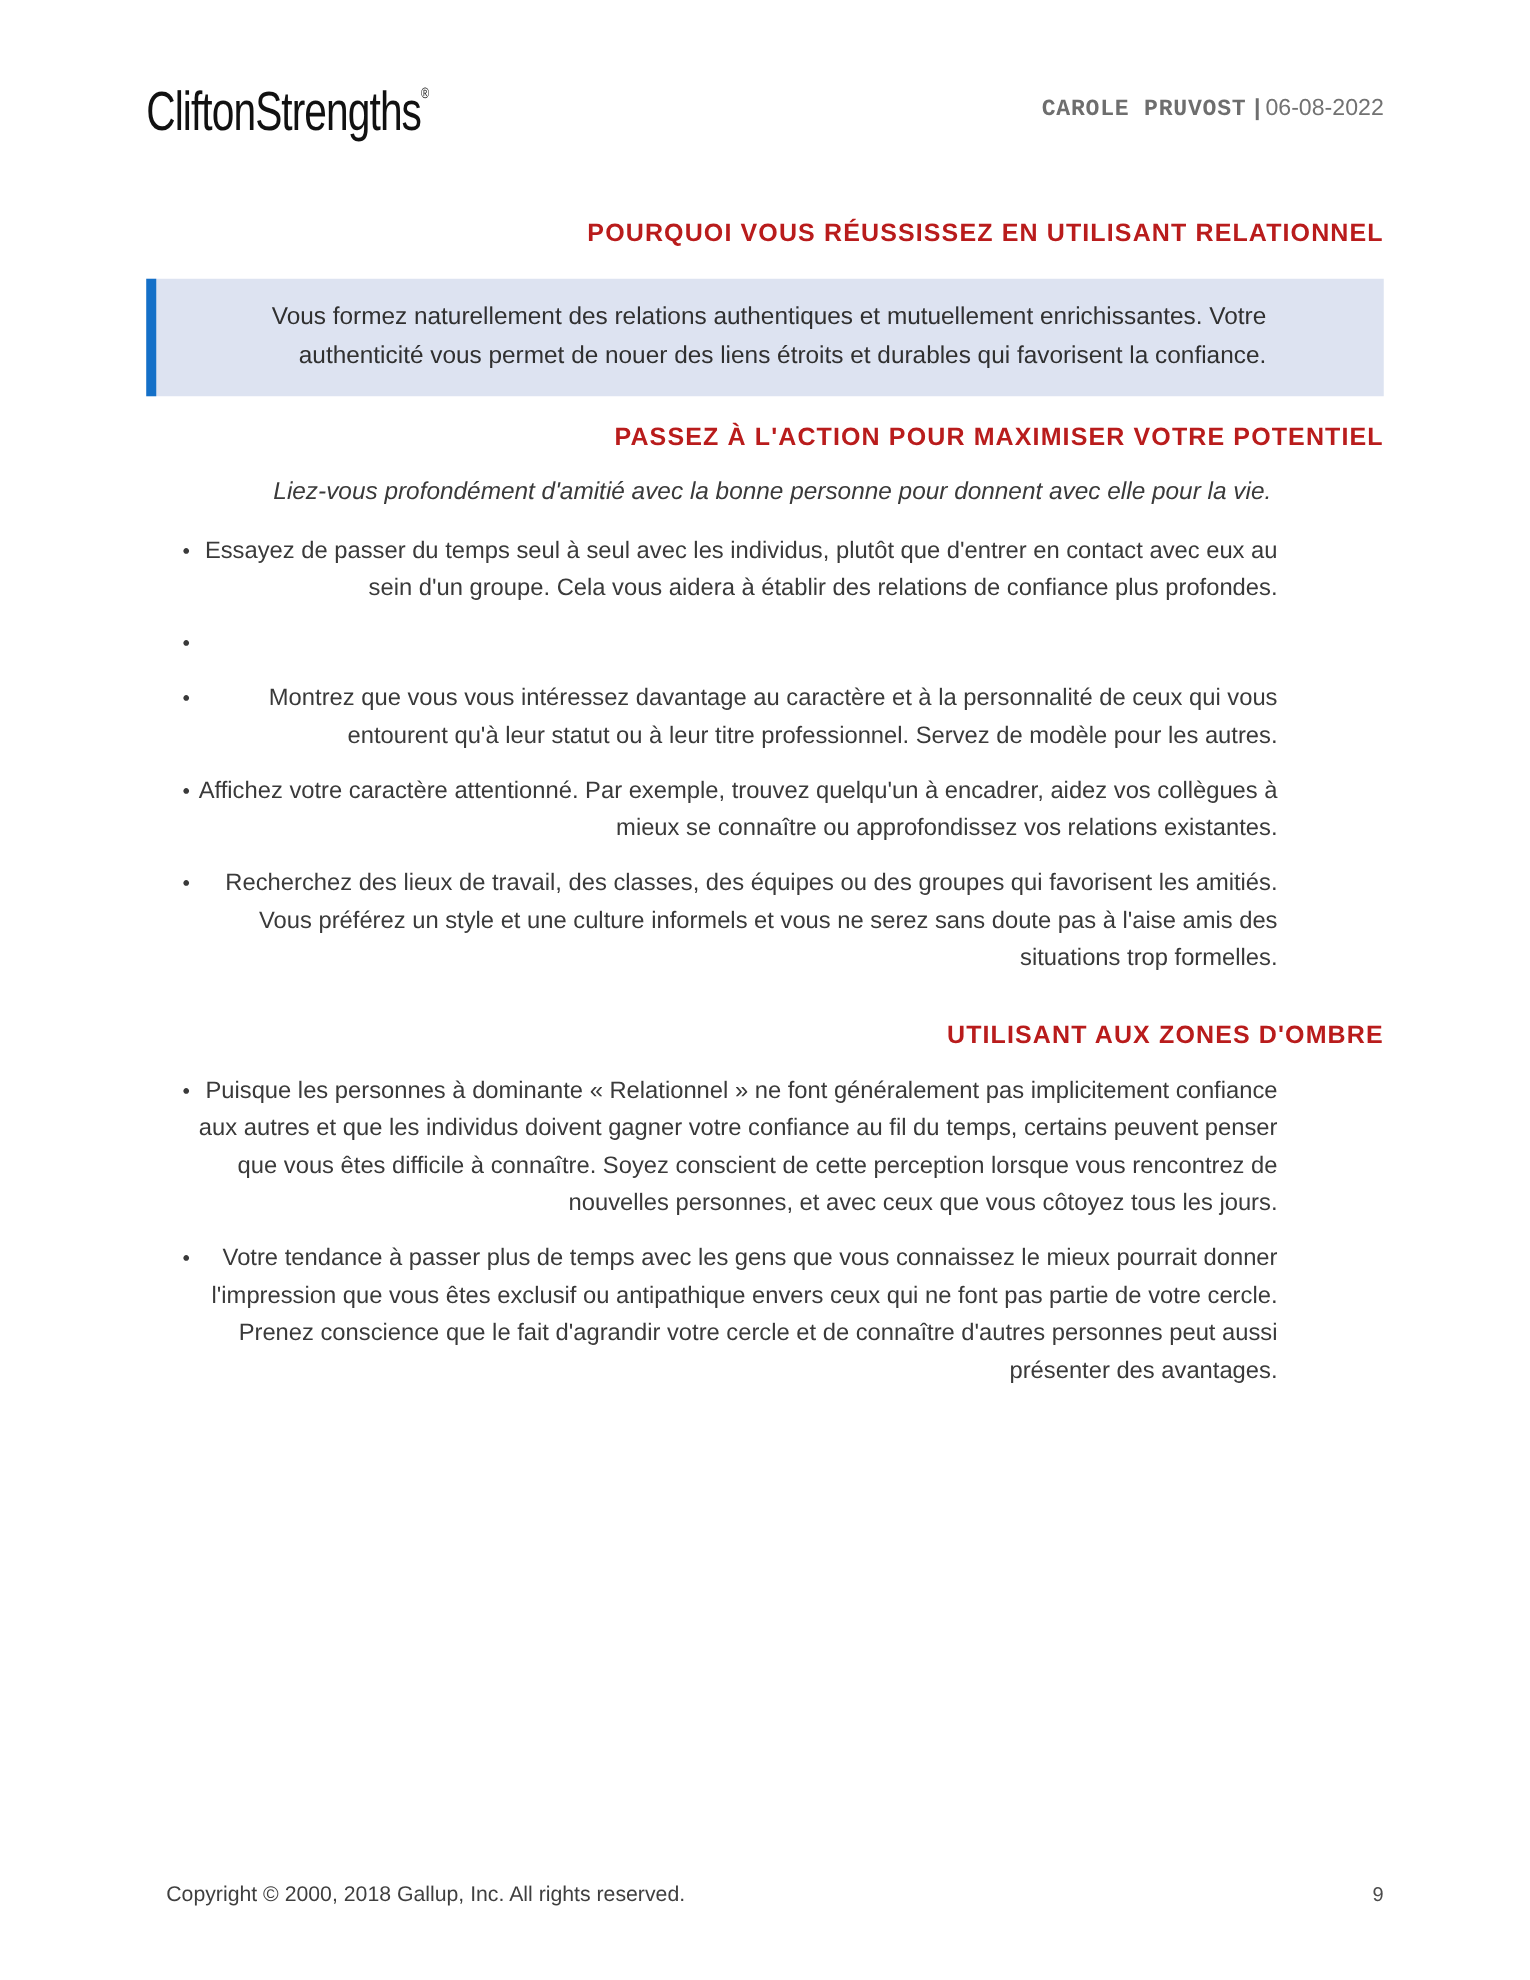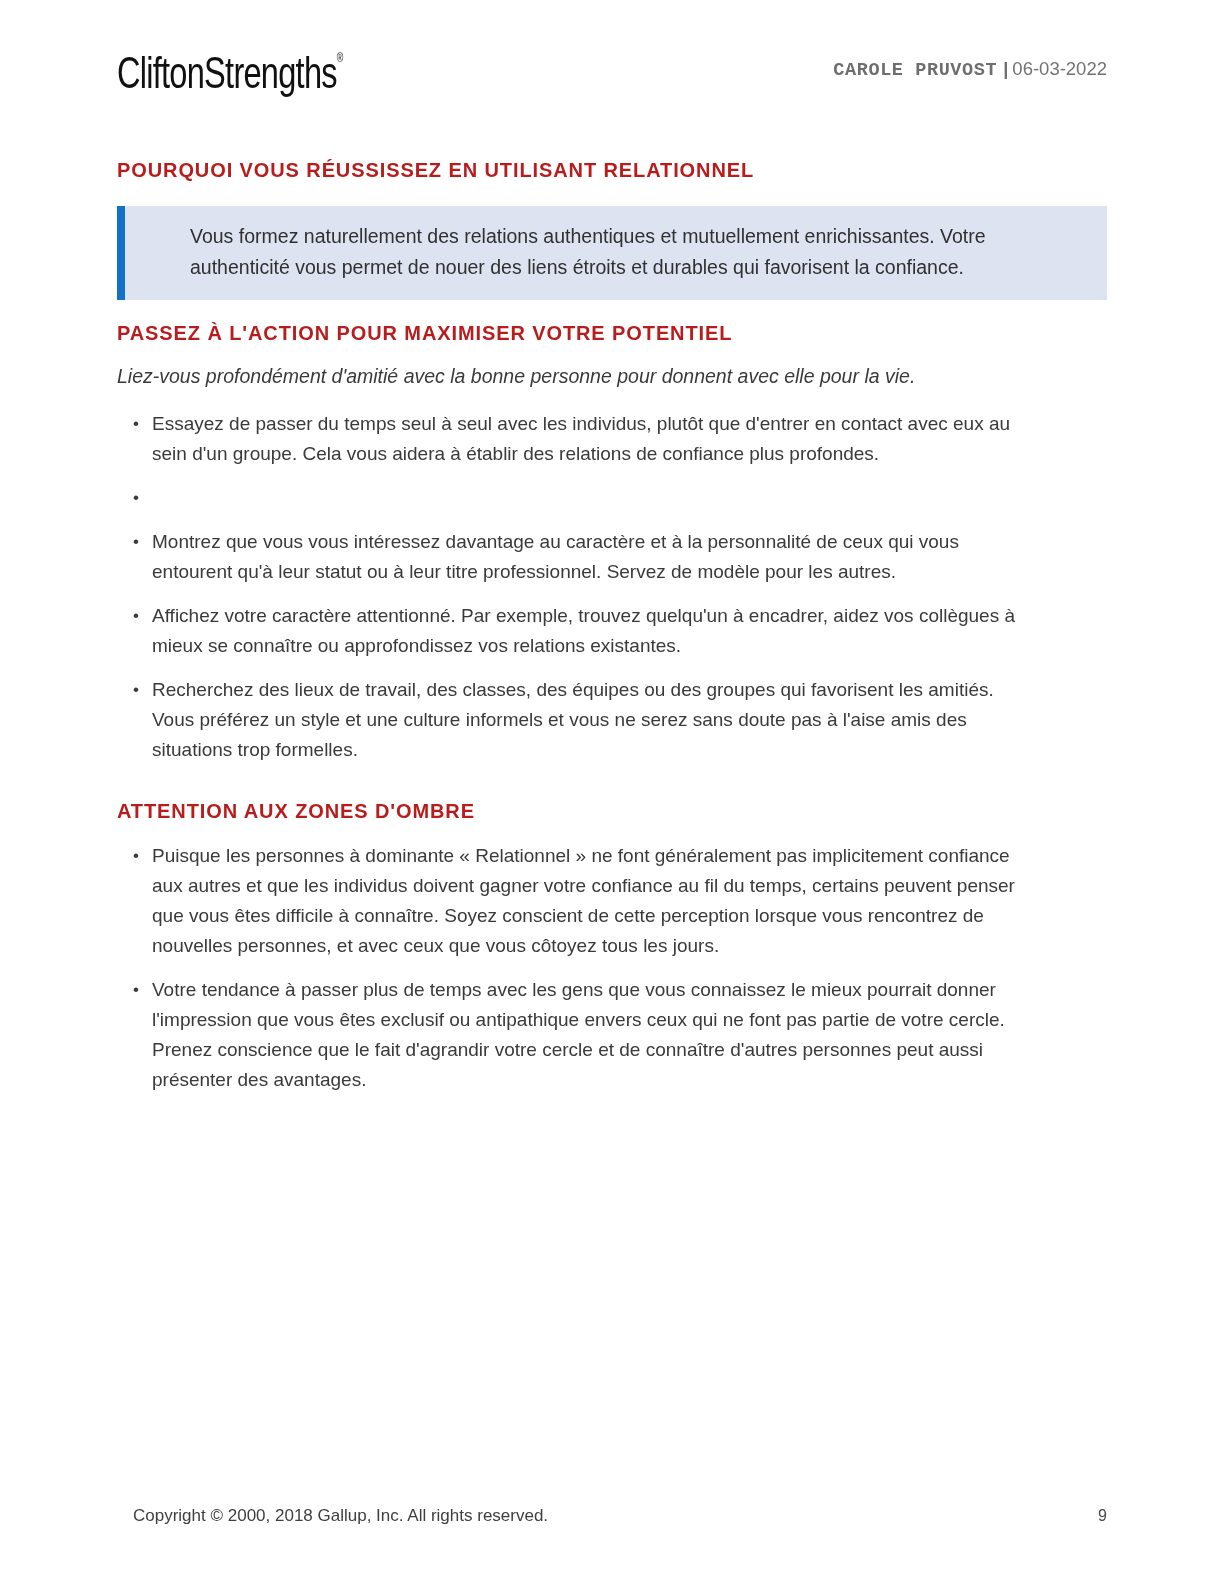--- a/index.html
+++ b/index.html
@@ -4,21 +4,21 @@
 <style>
   * { margin: 0; padding: 0; box-sizing: border-box; }
   html, body { background: #ffffff; }
   body {
     width: 1224px; height: 1584px;
     position: relative;
     font-family: "Liberation Sans", sans-serif;
     color: #3a3a3a;
     overflow: hidden;
   }
-  .page { position: relative; width: 1224px; height: 1584px; padding: 0 117px; }
+  .page { position: relative; width: 1224px; height: 1584px; padding: 17px 117px; text-align: right; }
 
   
   .header {
     padding-top: 50px;
     display: flex;
     justify-content: space-between;
     align-items: flex-start;
   }
   .logo {
     display: inline-block;
@@ -129,21 +129,21 @@
 </head>
 <body>
 
 <div class="page">
 
   <header class="header">
     <div class="logo">
       <span>CliftonStrengths</span><span class="reg">®</span>
     </div>
     <div class="header-meta">
-      <span class="person">CAROLE PRUVOST</span><span class="sep">|</span><span class="date">06-03-2022</span>
+      <span class="person">CAROLE PRUVOST</span><span class="sep">|</span><span class="date">06-08-2022</span>
     </div>
   </header>
 
   <main>
 
     <section>
       <h2 class="h-why">POURQUOI VOUS RÉUSSISSEZ EN UTILISANT RELATIONNEL</h2>
       <div class="callout">
         <div class="callout-bar"></div>
         <div class="callout-text">
@@ -177,21 +177,21 @@
           </li>
 
           <li>
             <span class="dot">•</span>
             <span class="li-text">Recherchez des lieux de travail, des classes, des équipes ou des groupes qui favorisent les amitiés. Vous préférez un style et une culture informels et vous ne serez sans doute pas à l'aise amis des situations trop formelles.</span>
           </li>
         </ul>
     </section>
 
     <section>
-      <h2 class="h-attention">ATTENTION AUX ZONES D'OMBRE</h2>
+      <h2 class="h-attention">UTILISANT AUX ZONES D'OMBRE</h2>
       <ul class="bullets">
 
           <li>
             <span class="dot">•</span>
             <span class="li-text">Puisque les personnes à dominante « Relationnel » ne font généralement pas implicitement confiance aux autres et que les individus doivent gagner votre confiance au fil du temps, certains peuvent penser que vous êtes difficile à connaître. Soyez conscient de cette perception lorsque vous rencontrez de nouvelles personnes, et avec ceux que vous côtoyez tous les jours.</span>
           </li>
 
           <li>
             <span class="dot">•</span>
             <span class="li-text">Votre tendance à passer plus de temps avec les gens que vous connaissez le mieux pourrait donner l'impression que vous êtes exclusif ou antipathique envers ceux qui ne font pas partie de votre cercle. Prenez conscience que le fait d'agrandir votre cercle et de connaître d'autres personnes peut aussi présenter des avantages.</span>

